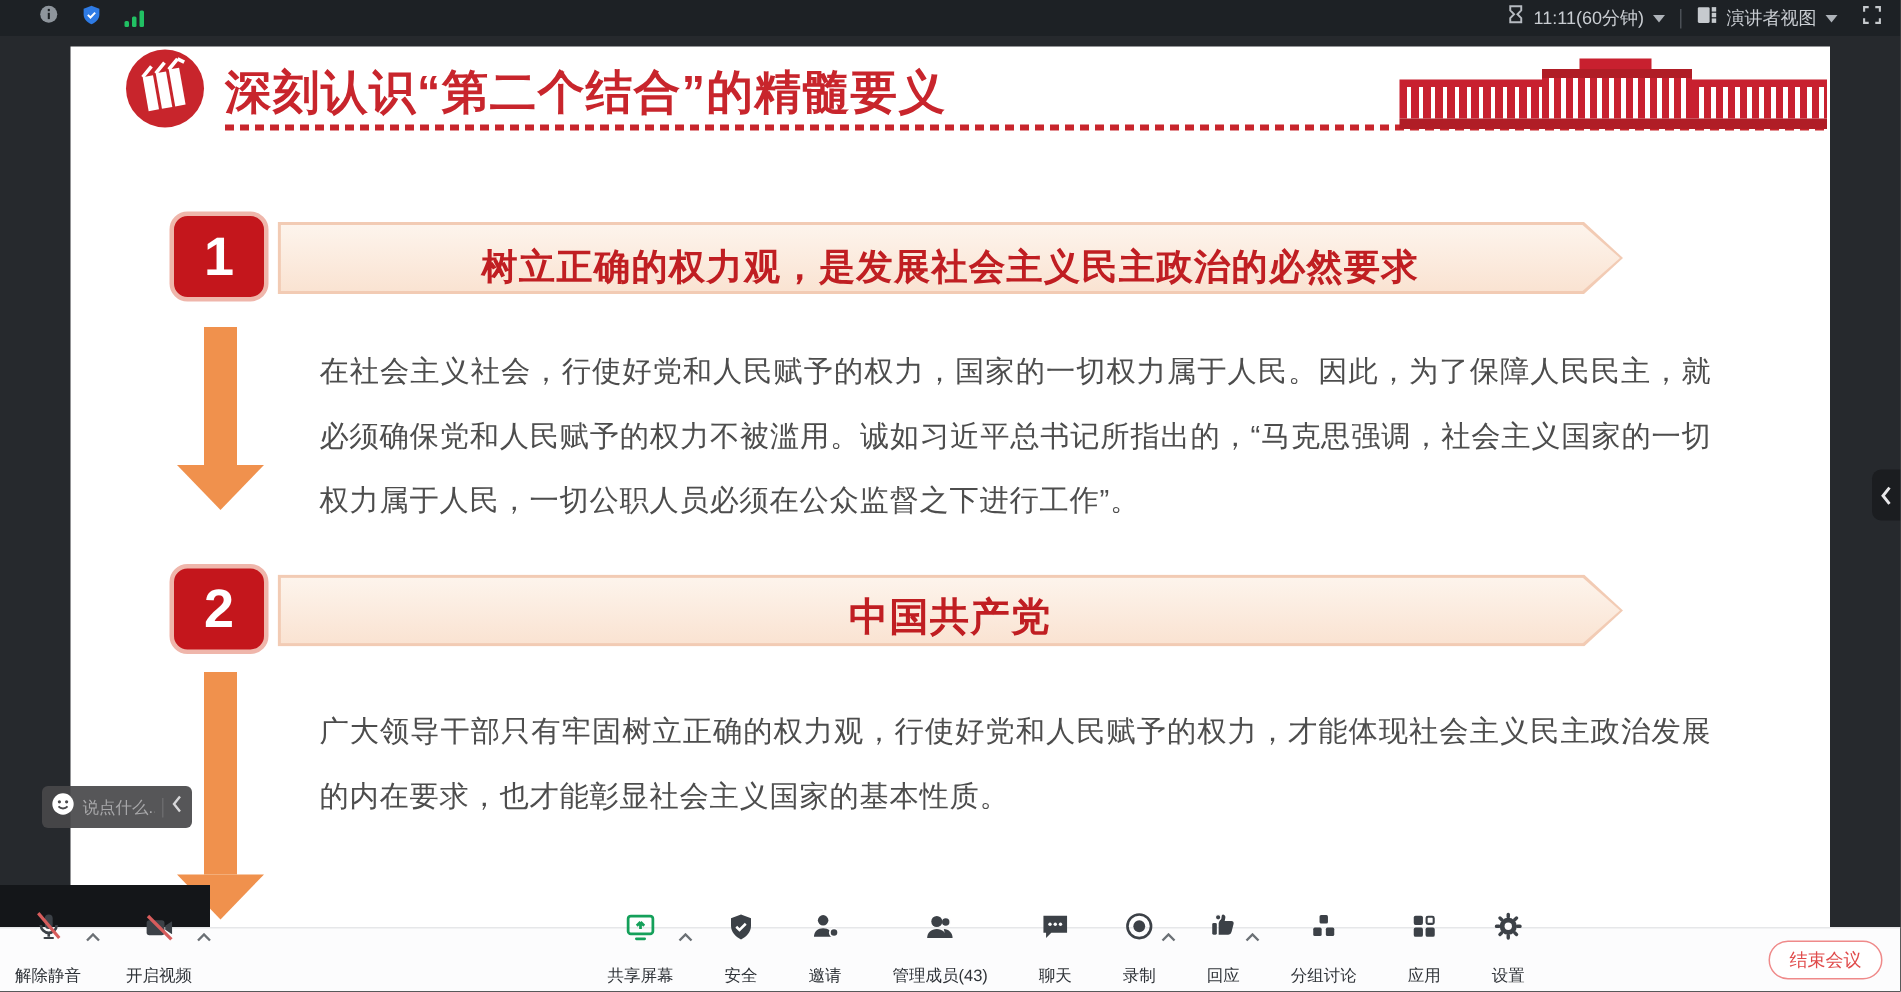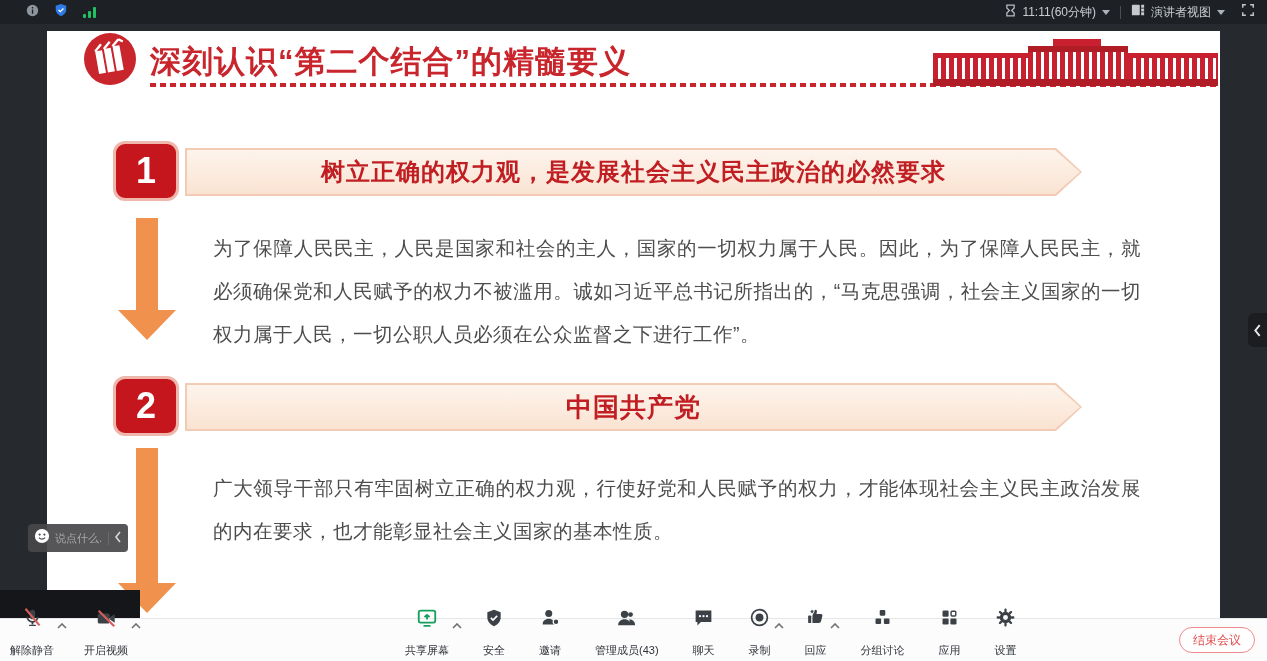--- a/index.html
+++ b/index.html
@@ -35,21 +35,21 @@
   .bw.right{left:195px;width:90px;}
   .b-top{position:absolute;left:120px;bottom:40px;width:48px;height:7px;background:#c8202f;}
   .b-base{position:absolute;left:0;right:0;bottom:0;height:7px;background:#b01d26;}
 
   
   .num-box{position:absolute;left:66px;width:66px;height:60px;background:#c4161c;border:3px solid #efb6ab;border-radius:12px;color:#fff;font-size:36px;font-weight:bold;display:flex;align-items:center;justify-content:center;}
   .banner{position:absolute;left:138px;width:897px;height:48px;
     clip-path:polygon(0 0,calc(100% - 26px) 0,100% 50%,calc(100% - 26px) 100%,0 100%);
     background:#f2cbb4;}
   .banner .inner{position:absolute;inset:2px;clip-path:polygon(0 0,calc(100% - 25px) 0,100% 50%,calc(100% - 25px) 100%,0 100%);
-    background:linear-gradient(#fdf4ec,#fae3d2);display:flex;align-items:center;justify-content:center;}
+    background:linear-gradient(#fdf4ec,#fae3d2);display:flex;align-items:flex-end;justify-content:center;}
   .banner-text{color:#c01e22;font-weight:bold;font-size:24px;letter-spacing:1px;}
   .para{position:absolute;left:166px;width:928px;color:#4d4d4d;font-size:19.5px;line-height:43px;letter-spacing:0.5px;text-align:justify;}
 
   .arrow{position:absolute;left:71px;width:58px;}
   .arrow .stem{position:absolute;left:18px;top:0;width:22px;background:#f0914d;}
   .arrow .head{position:absolute;left:0;width:0;height:0;border-left:29px solid transparent;border-right:29px solid transparent;border-top:30px solid #f0914d;}
 
   
   .notification{position:absolute;left:1045px;top:35px;height:30px;min-width:186px;background:rgba(32,32,34,0.9);border-radius:4px;display:flex;align-items:center;padding:0 10px;gap:8px;z-index:50;}
   .notif-divider{width:1px;height:14px;background:#5a5a5c;}
@@ -161,21 +161,21 @@
       <div class="num-box" style="top:110px;">1</div>
       <div class="banner" style="top:117px;">
         <div class="inner">
           <span class="banner-text">树立正确的权力观，是发展社会主义民主政治的必然要求</span>
         </div>
       </div>
       <div class="arrow" style="top:187px;height:122px;">
         <div class="stem" style="height:92px;"></div>
         <div class="head" style="top:92px;"></div>
       </div>
-      <div class="para" style="top:196px;">为了保障人民民主，人民是国家和社会的主人，国家的一切权力属于人民。因此，为了保障人民民主，就必须确保党和人民赋予的权力不被滥用。诚如习近平总书记所指出的，“马克思强调，社会主义国家的一切权力属于人民，一切公职人员必须在公众监督之下进行工作”。</div>
+      <div class="para" style="top:196px;">在社会主义社会，行使好党和人民赋予的权力，国家的一切权力属于人民。因此，为了保障人民民主，就必须确保党和人民赋予的权力不被滥用。诚如习近平总书记所指出的，“马克思强调，社会主义国家的一切权力属于人民，一切公职人员必须在公众监督之下进行工作”。</div>
 
       <div class="num-box" style="top:345px;">2</div>
       <div class="banner" style="top:352px;">
         <div class="inner">
           <span class="banner-text" style="font-size:26px;">中国共产党</span>
         </div>
       </div>
       <div class="arrow" style="top:417px;height:165px;">
         <div class="stem" style="height:135px;"></div>
         <div class="head" style="top:135px;"></div>

